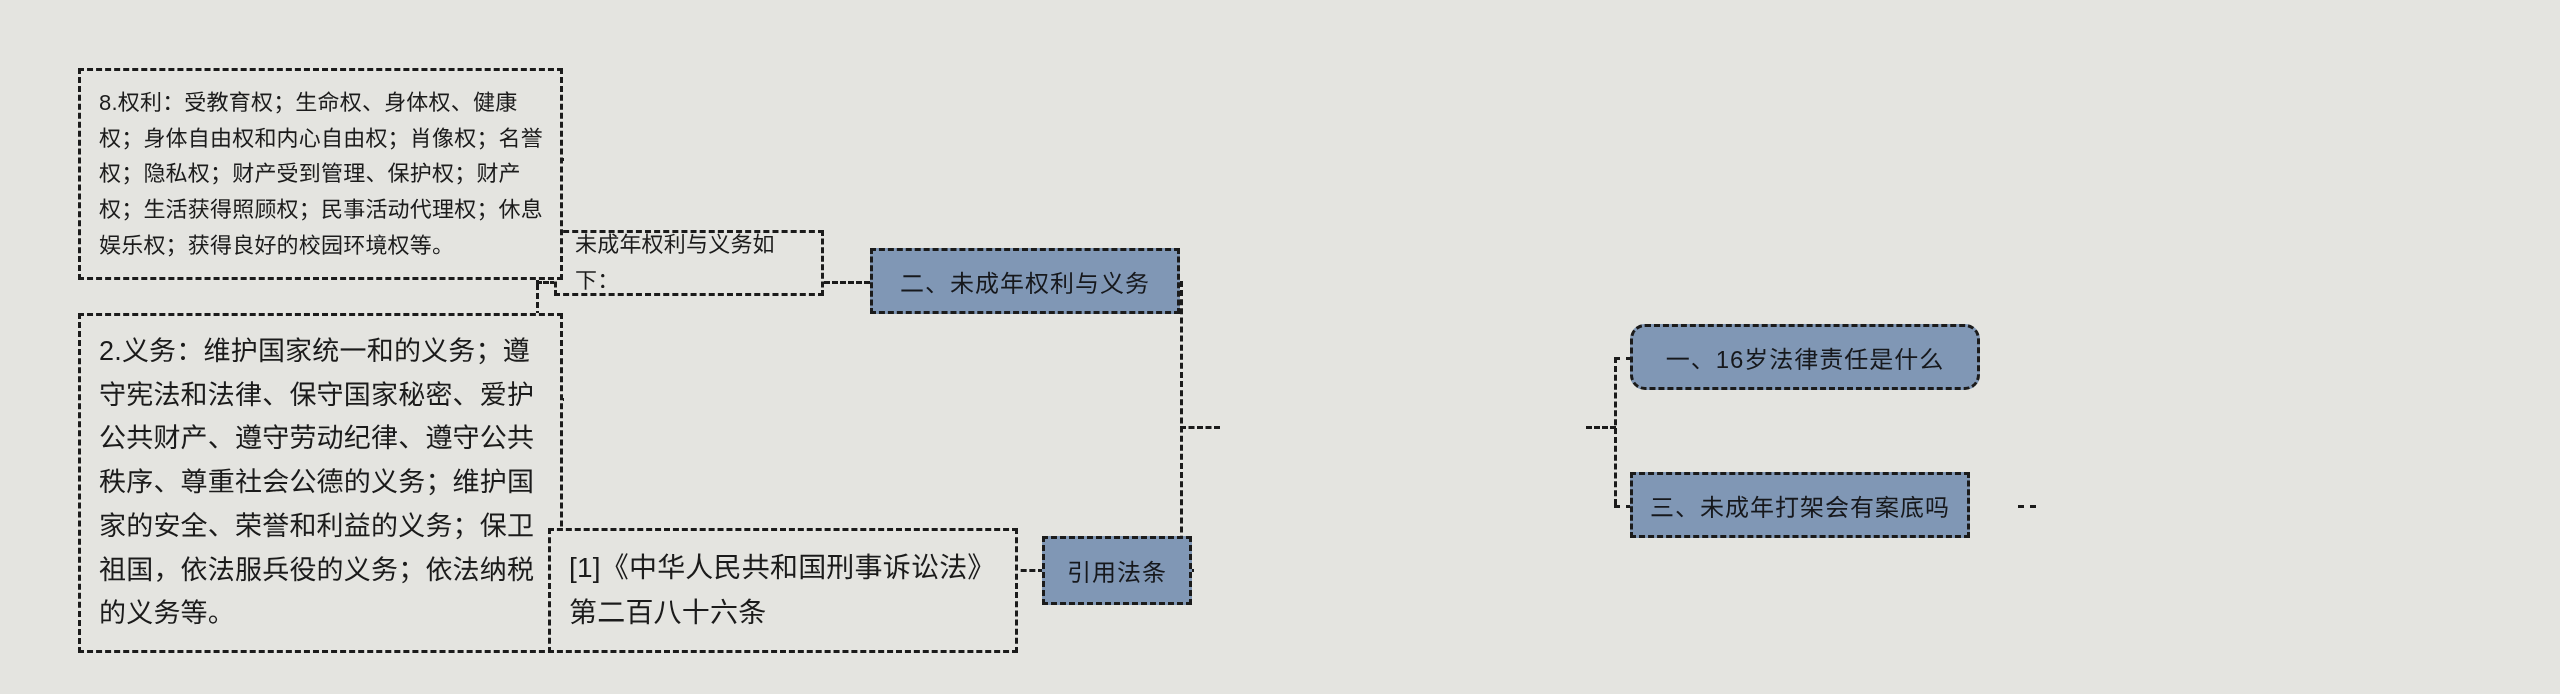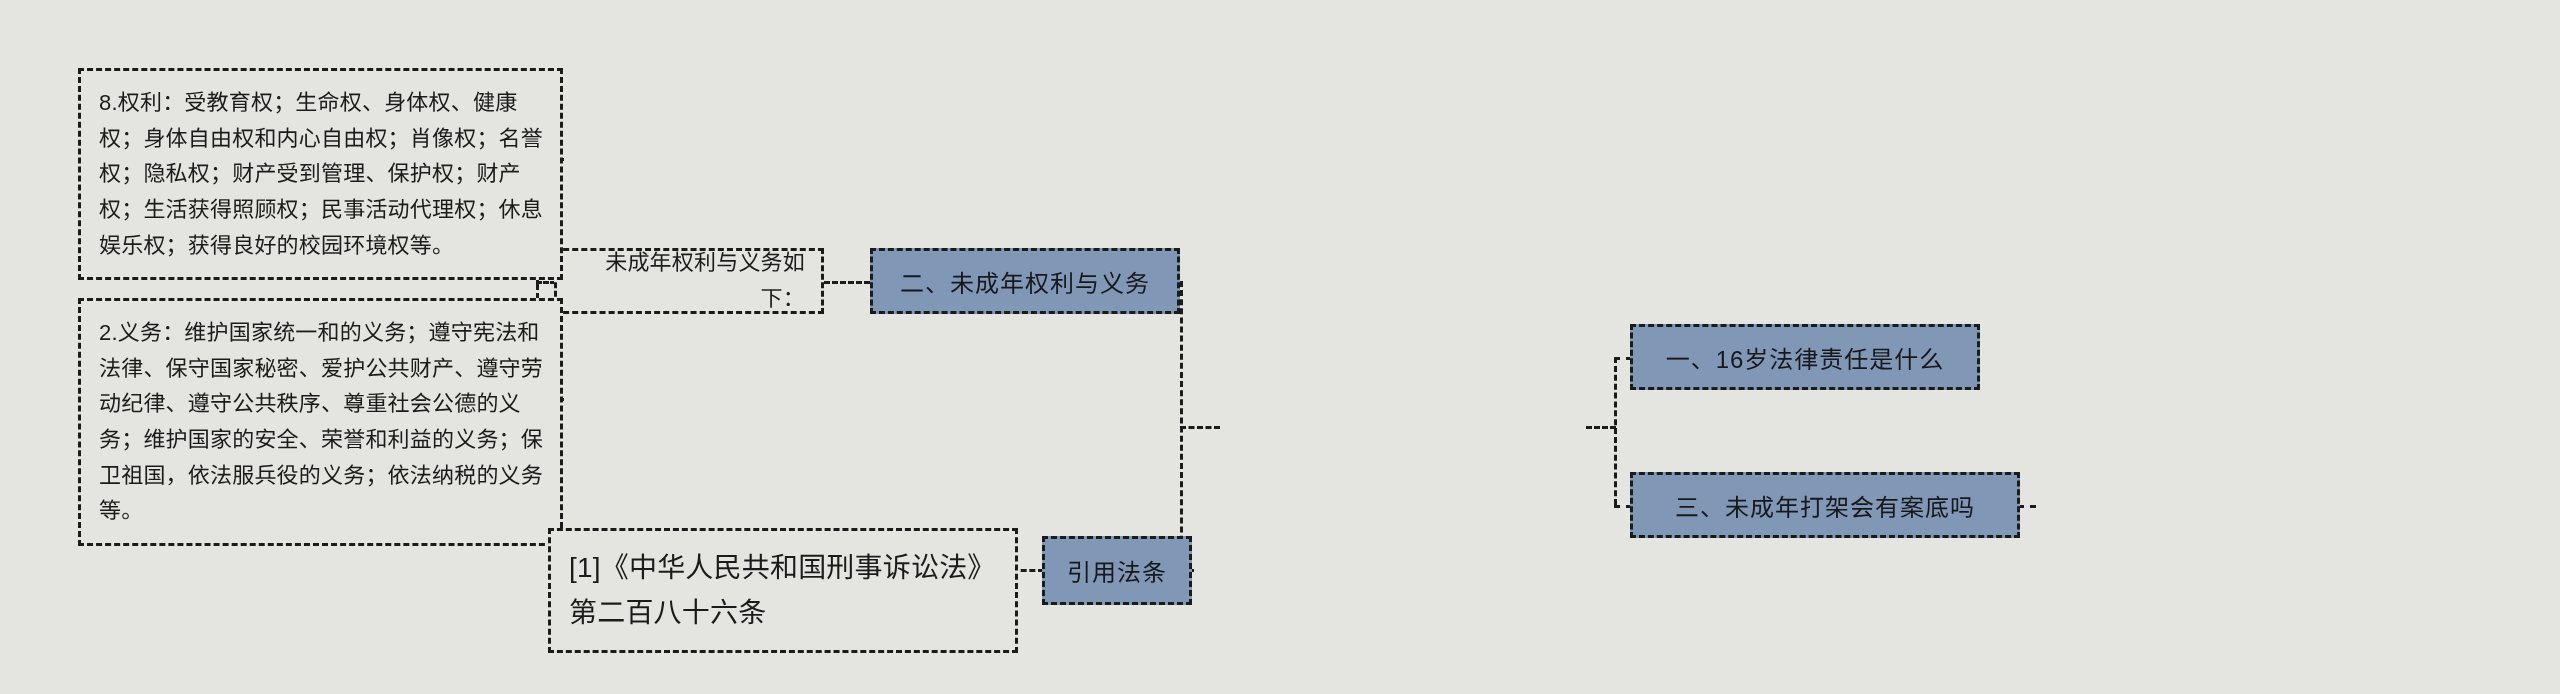--- a/index.html
+++ b/index.html
@@ -80,29 +80,29 @@
     text-align: center;
     letter-spacing: 2px;
     -webkit-clip-path: polygon(3.4% 0, 96.6% 0, 100% 50%, 96.6% 100%, 3.4% 100%, 0 50%);
     clip-path: polygon(3.4% 0, 96.6% 0, 100% 50%, 96.6% 100%, 3.4% 100%, 0 50%);
     box-shadow: 0 2px 3px rgba(0,0,0,.25);
   }
   .root .txt { display:block; width:100%; }
 
   
   #leaf-rights      { left:  78px; top:  68px; width: 485px; min-height: 185px; font-size: 22px; }
-  #leaf-duties      { left:  78px; top: 298px; width: 485px; min-height: 198px; font-size: 22px; }
-  #leaf-rd-intro    { left: 554px; top: 248px; width: 270px; height: 66px;  font-size: 22px; text-align: right; }
+  #leaf-duties      { left:  78px; top: 313px; width: 485px; min-height: 198px; font-size: 27px; }
+  #leaf-rd-intro    { left: 554px; top: 230px; width: 270px; height: 66px;  font-size: 22px; }
   #leaf-law-ref     { left: 548px; top: 528px; width: 470px; min-height: 88px; font-size: 28px; }
   #leaf-fight-ans   { left:2028px; top: 420px; width: 492px; min-height: 140px; font-size: 22px; }
 
   #branch-rights-duties { left: 870px; top: 248px; width: 310px; height: 66px; font-size: 24px; }
   #branch-law-ref       { left:1042px; top: 536px; width: 150px; height: 69px; font-size: 24px; }
-  #branch-what-is       { left:1630px; top: 324px; width: 350px; height: 66px; font-size: 24px; }
-  #branch-case-record   { left:1630px; top: 472px; width: 390px; height: 66px; font-size: 24px; }
+  #branch-what-is       { left:1630px; top: 324px; width: 350px; height: 66px; font-size: 24px; border-radius: 15px; }
+  #branch-case-record   { left:1630px; top: 472px; width: 340px; height: 66px; font-size: 24px; }
 
   #root-node { left:1218px; top: 383px; width: 370px; height: 88px; font-size: 30px; }
 </style>
 </head>
 <body>
 
 <div id="mindmap">
 
   <div class="conn-h" style="left:1180px; top:426px; width:40px;"></div>
 

